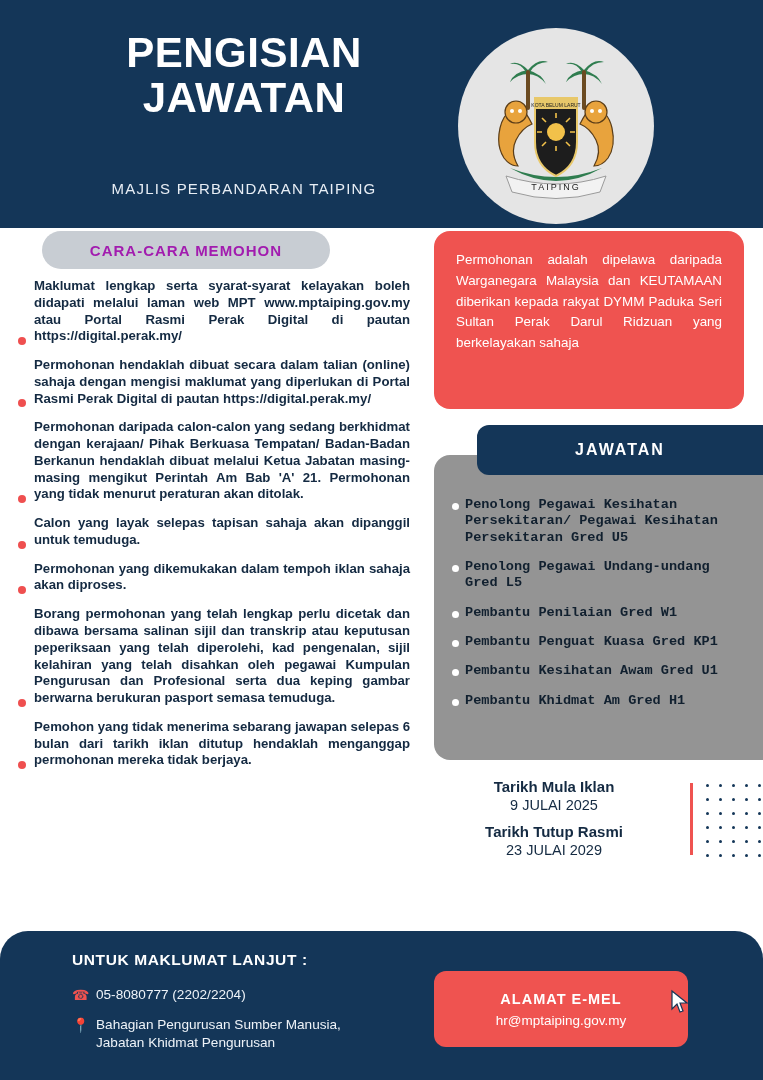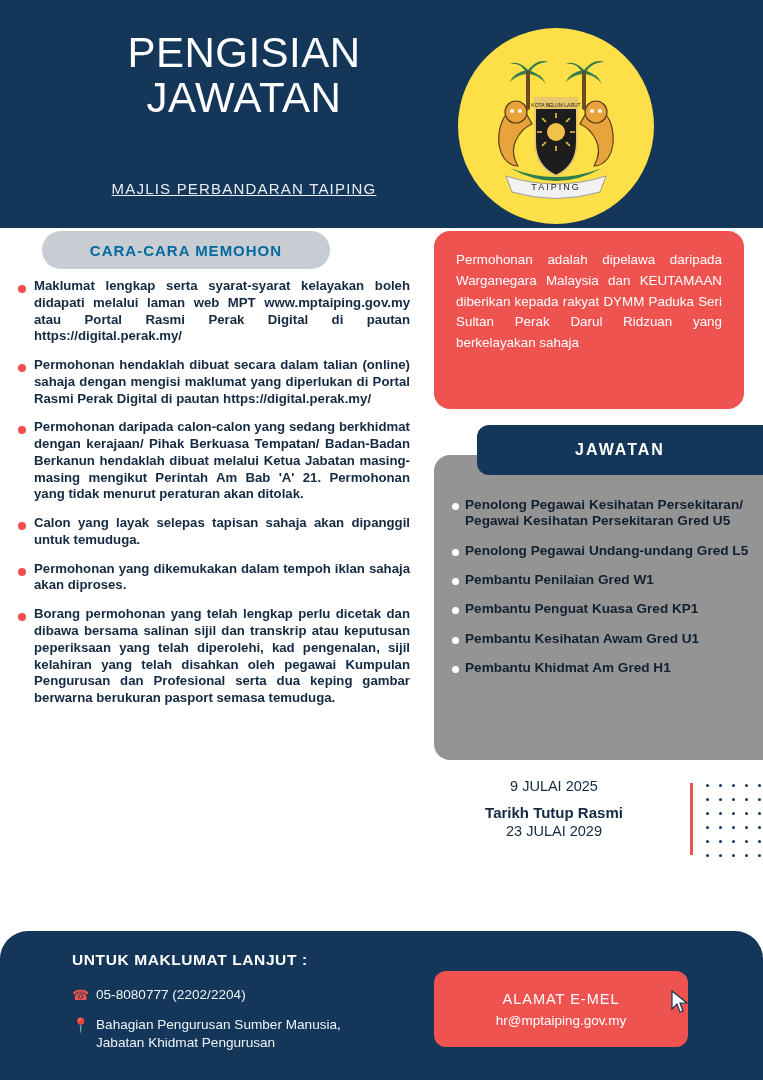--- a/index.html
+++ b/index.html
@@ -20,59 +20,59 @@
     position: absolute; left: 0; top: 0;
     width: 763px; height: 228px;
     background: #143658;
     overflow: hidden;
   }
   .header-title {
     position: absolute; left: 44px; top: 30px;
     width: 400px;
     color: #ffffff;
     font-size: 42px;
-    font-weight: normal;
+    font-weight: bold;
     line-height: 1.08;
     letter-spacing: 0.5px;
     text-align: center;
   }
   .header-sub {
     position: absolute; left: 44px; top: 180px;
     width: 400px;
     color: #e8eef5;
     font-size: 15px;
     letter-spacing: 1.2px;
     text-align: center;
-    text-decoration: underline;
   }
   .crest-circle {
     position: absolute; left: 458px; top: 28px;
     width: 196px; height: 196px;
     border-radius: 50%;
-    background: #fde047;
+    background: #e5e5e5;
   }
   .crest-inner { position:absolute; left:0; top:0; width:196px; height:196px; }
 
   
   .cara-pill {
     position: absolute; left: 42px; top: 231px;
     width: 288px; height: 38px;
     background: #c8cdd3;
     border-radius: 19px;
     display: flex; align-items: center; justify-content: center;
-    color: #0369a1;
+    color: #a21caf;
     font-size: 15px; font-weight: bold; letter-spacing: 1px;
   }
   .bullets {
     position: absolute; left: 18px; top: 278px;
     width: 392px;
   }
   .bullet-row {
     display: flex;
     margin-bottom: 12px;
+    align-items: flex-end;
   }
   .bullet-dot {
     flex: 0 0 16px;
     margin-top: 7px;
   }
   .bullet-dot i {
     display: block;
     width: 8px; height: 8px;
     border-radius: 50%;
     background: #ef4f4f;
@@ -109,20 +109,21 @@
     border-radius: 12px 0 0 12px;
     display: flex; align-items: center; justify-content: center;
     color: #ffffff; font-size: 16px; font-weight: bold; letter-spacing: 2px;
   }
   .jawatan-box {
     position: absolute; left: 434px; top: 455px;
     width: 329px; height: 305px;
     background: #949494;
     border-radius: 16px 0 0 16px;
     padding: 42px 14px 14px 18px;
+    font-family: Liberation Mono, monospace;
   }
   .job-row { display: flex; margin-bottom: 13px; }
   .job-dot { flex: 0 0 13px; margin-top: 6px; }
   .job-dot i {
     display:block; width: 7px; height: 7px; border-radius: 50%;
     background: #ffffff;
   }
   .job-text {
     flex: 1;
     color: #11202f;
@@ -173,21 +174,21 @@
   .contact-phone { left: 72px; top: 55px; }
   .contact-addr  { left: 72px; top: 85px; }
   .contact-ico { flex: 0 0 24px; color: #ef5350; font-size: 14px; }
   .email-card {
     position: absolute; left: 434px; top: 40px;
     width: 254px; height: 76px;
     background: #ef5350;
     border-radius: 12px;
     display: flex; flex-direction: column; align-items: center; justify-content: center;
   }
-  .email-card .t1 { color: #ffffff; font-size: 14.5px; font-weight: normal; letter-spacing: 1px; margin-bottom: 6px; }
+  .email-card .t1 { color: #ffffff; font-size: 14.5px; font-weight: bold; letter-spacing: 1px; margin-bottom: 6px; }
   .email-card .t2 { color: #ffffff; font-size: 13.5px; }
   .cursor-ico {
     position: absolute; left: 669px; top: 58px;
     width: 22px; height: 26px;
   }
 </style>
 </head>
 <body>
 
 <div class="poster">
@@ -278,20 +279,26 @@
           <i></i>
         </div>
       <div class="bullet-text">Permohonan yang dikemukakan dalam tempoh iklan sahaja akan diproses.</div>
     </div>
     <div class="bullet-row">
       <div class="bullet-dot">
           <i></i>
         </div>
       <div class="bullet-text">Borang permohonan yang telah lengkap perlu dicetak dan dibawa bersama salinan sijil dan transkrip atau keputusan peperiksaan yang telah diperolehi, kad pengenalan, sijil kelahiran yang telah disahkan oleh pegawai Kumpulan Pengurusan dan Profesional serta dua keping gambar berwarna berukuran pasport semasa temuduga.</div>
     </div>
+    <div class="bullet-row">
+      <div class="bullet-dot">
+          <i></i>
+        </div>
+      <div class="bullet-text">Pemohon yang tidak menerima sebarang jawapan selepas 6 bulan dari tarikh iklan ditutup hendaklah menganggap permohonan mereka tidak berjaya.</div>
+    </div>
   </div>
 
   <div class="notice">
     <p>Permohonan adalah dipelawa daripada Warganegara Malaysia dan KEUTAMAAN diberikan kepada rakyat DYMM Paduka Seri Sultan Perak Darul Ridzuan yang berkelayakan sahaja</p>
   </div>
 
   <div class="jawatan-box">
     <div class="job-row">
       <div class="job-dot">
           <i></i>
@@ -325,20 +332,21 @@
     <div class="job-row">
       <div class="job-dot">
           <i></i>
         </div>
       <div class="job-text">Pembantu Khidmat Am Gred H1</div>
     </div>
   </div>
   <div class="jawatan-head">JAWATAN</div>
 
   <div class="dates">
+    <div class="lbl">Tarikh Mula Iklan</div>
     <div class="val">9 JULAI 2025</div>
     <div class="lbl">Tarikh Tutup Rasmi</div>
     <div class="val">23 JULAI 2029</div>
   </div>
   <div class="date-divider"></div>
   <div class="dotgrid">
     <i style="left:0px;top:0px"></i>
       <i style="left:13px;top:0px"></i>
       <i style="left:26px;top:0px"></i>
       <i style="left:39px;top:0px"></i>

